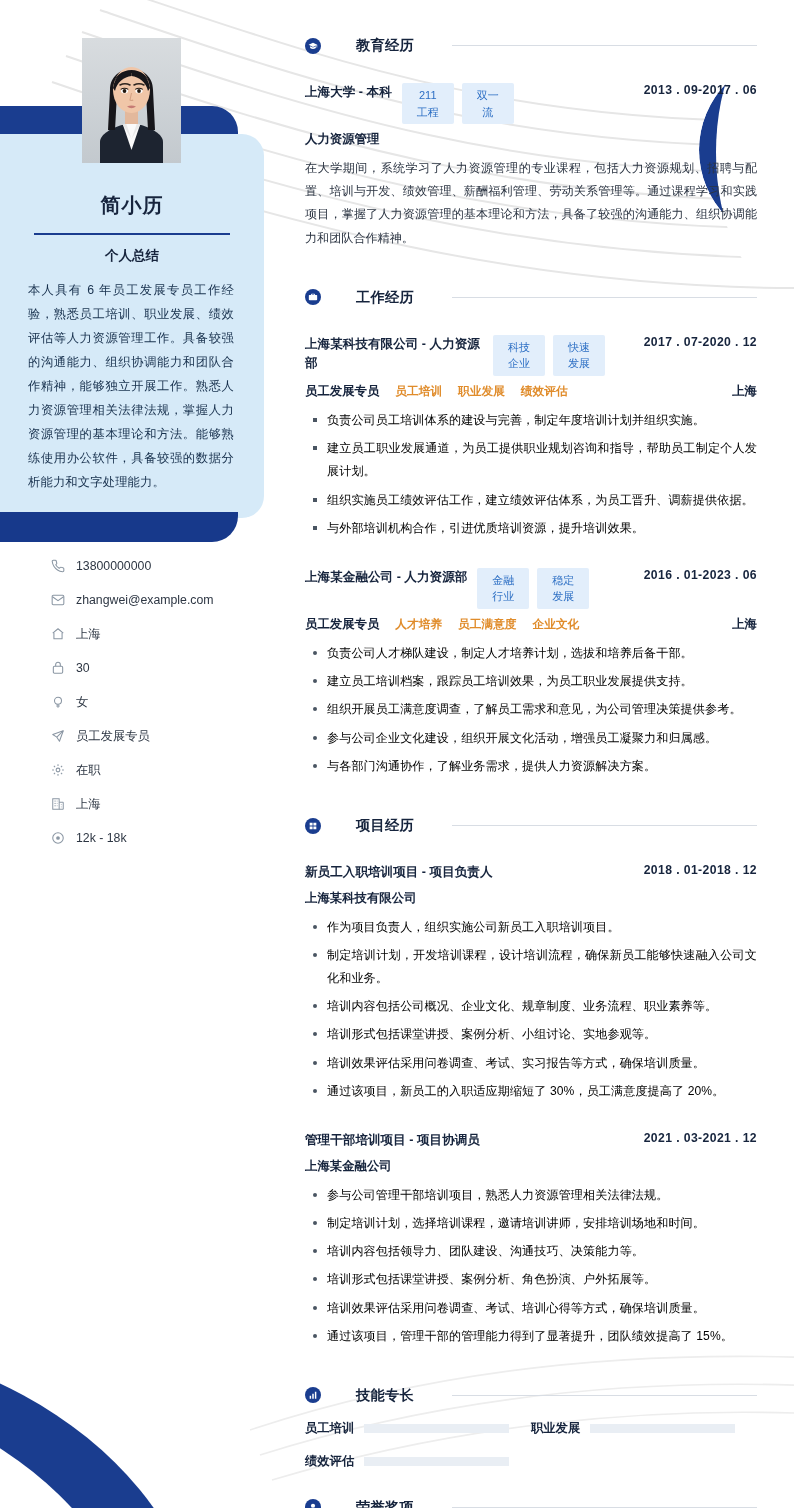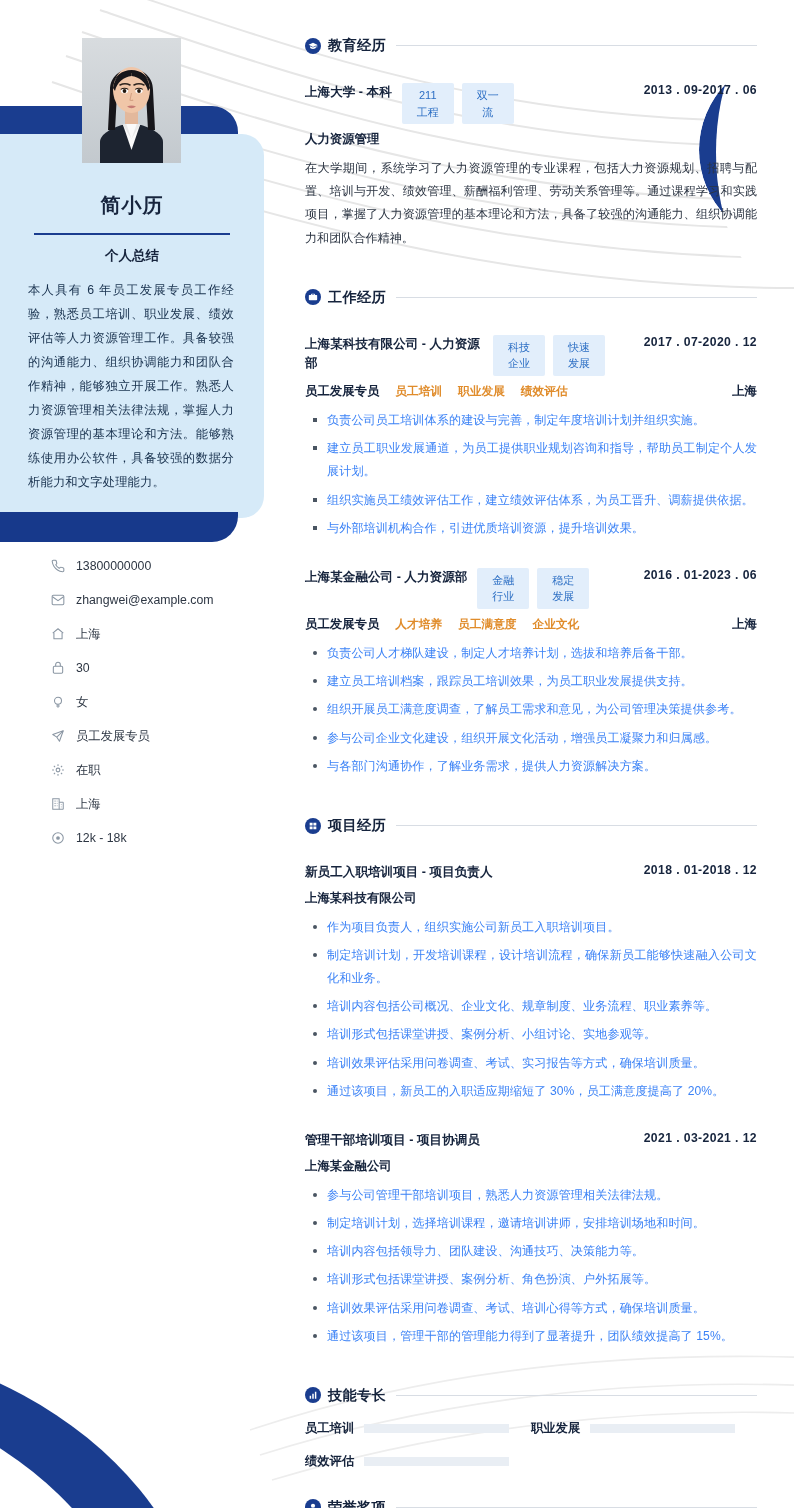--- a/index.html
+++ b/index.html
@@ -134,20 +134,21 @@
   .main {
     position: absolute; left: 305px; top: 0;
     width: 452px;
     z-index: 3;
     padding-top: 36px;
   }
   .section { margin-bottom: 0; }
   .sec-head {
     display: flex; align-items: center;
     margin-bottom: 15px;
+    gap: 28px;
   }
   .sec-icon {
     width: 16px; height: 16px; border-radius: 50%;
     background: #1a3d8f; color: #fff;
     display: flex; align-items: center; justify-content: center;
     flex: 0 0 16px;
     margin-right: 7px;
   }
   .sec-icon svg { width: 10px; height: 10px; display: block; }
   .sec-title {
@@ -192,21 +193,21 @@
   .role-tags { display: flex; gap: 16px; margin-left: 16px; }
   .tag-orange { font-size: 11.7px; color: #e08c2b; font-weight: 700; white-space: nowrap; }
   .role-loc { margin-left: auto; font-size: 12.4px; font-weight: 700; color: #16243d; }
 
   ul.bullets { list-style: none; margin: 0 0 0 4px; padding: 0; }
   ul.bullets li {
     position: relative;
     padding-left: 18px;
     font-size: 12.1px;
     line-height: 1.92;
-    color: #3b82f6;
+    color: #000000;
     margin-bottom: 5px;
     text-align: justify;
     letter-spacing: 0.1px;
   }
   ul.bullets li::before {
     content: "";
     position: absolute; left: 4px; top: 9px;
     width: 4px; height: 4px;
     background: #4a5562;
     border-radius: 50%;

